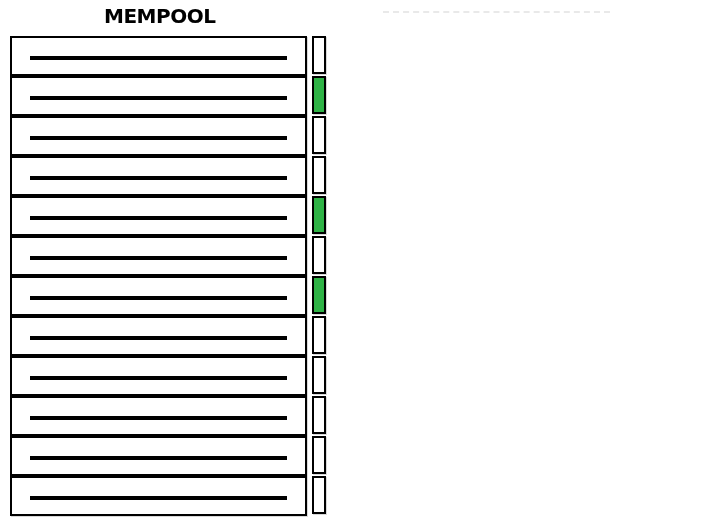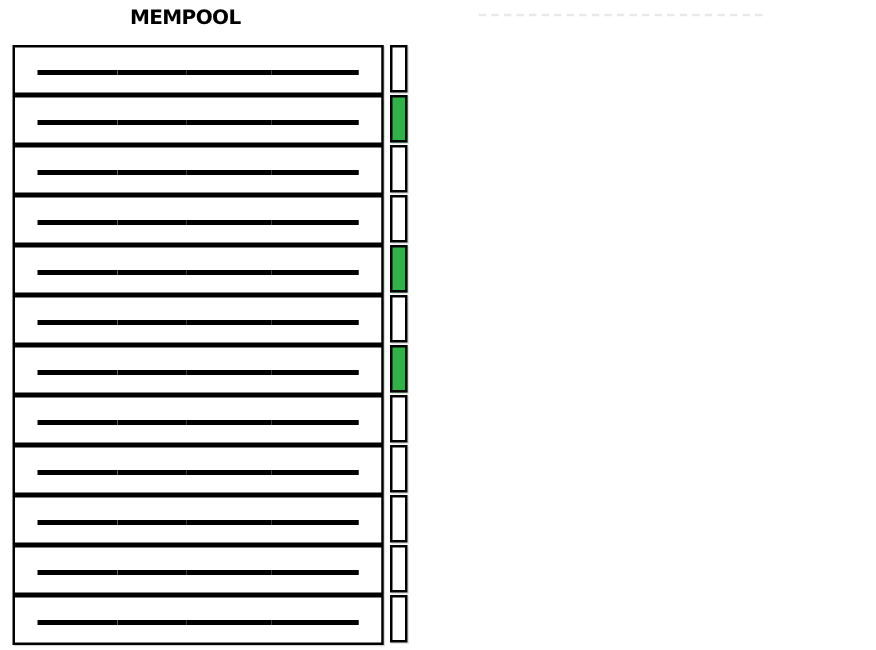--- a/index.html
+++ b/index.html
@@ -17,21 +17,21 @@
     width: 701px;
     height: 520px;
     background: #ffffff;
     overflow: hidden;
   }
   .title {
     position: absolute;
     left: 104px;
     top: 4px;
     margin: 0;
-    font-size: 16px;
+    font-size: 20px;
     font-weight: bold;
     letter-spacing: -0.5px;
     color: #000000;
   }
   .dashed-line {
     position: absolute;
     left: 383px;
     top: 11px;
     width: 227px;
     height: 0;

